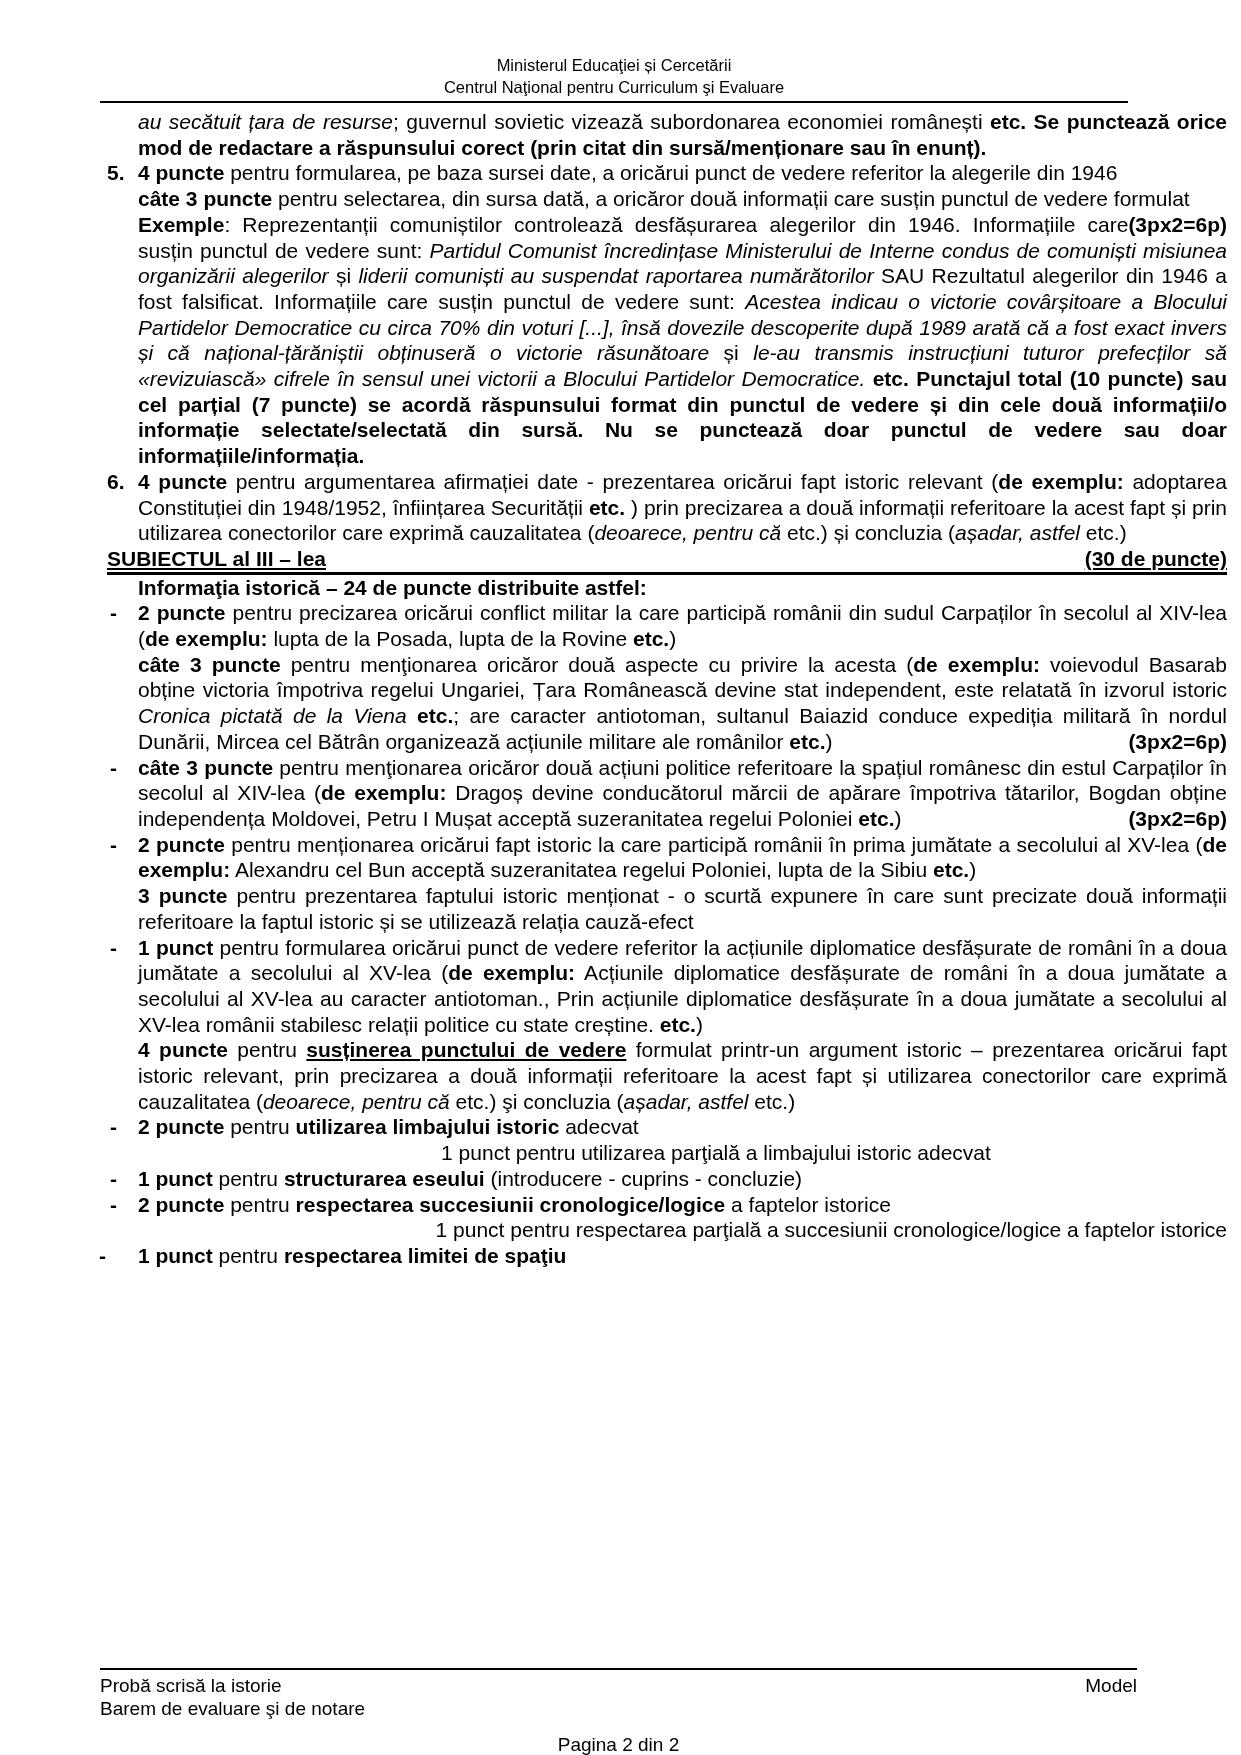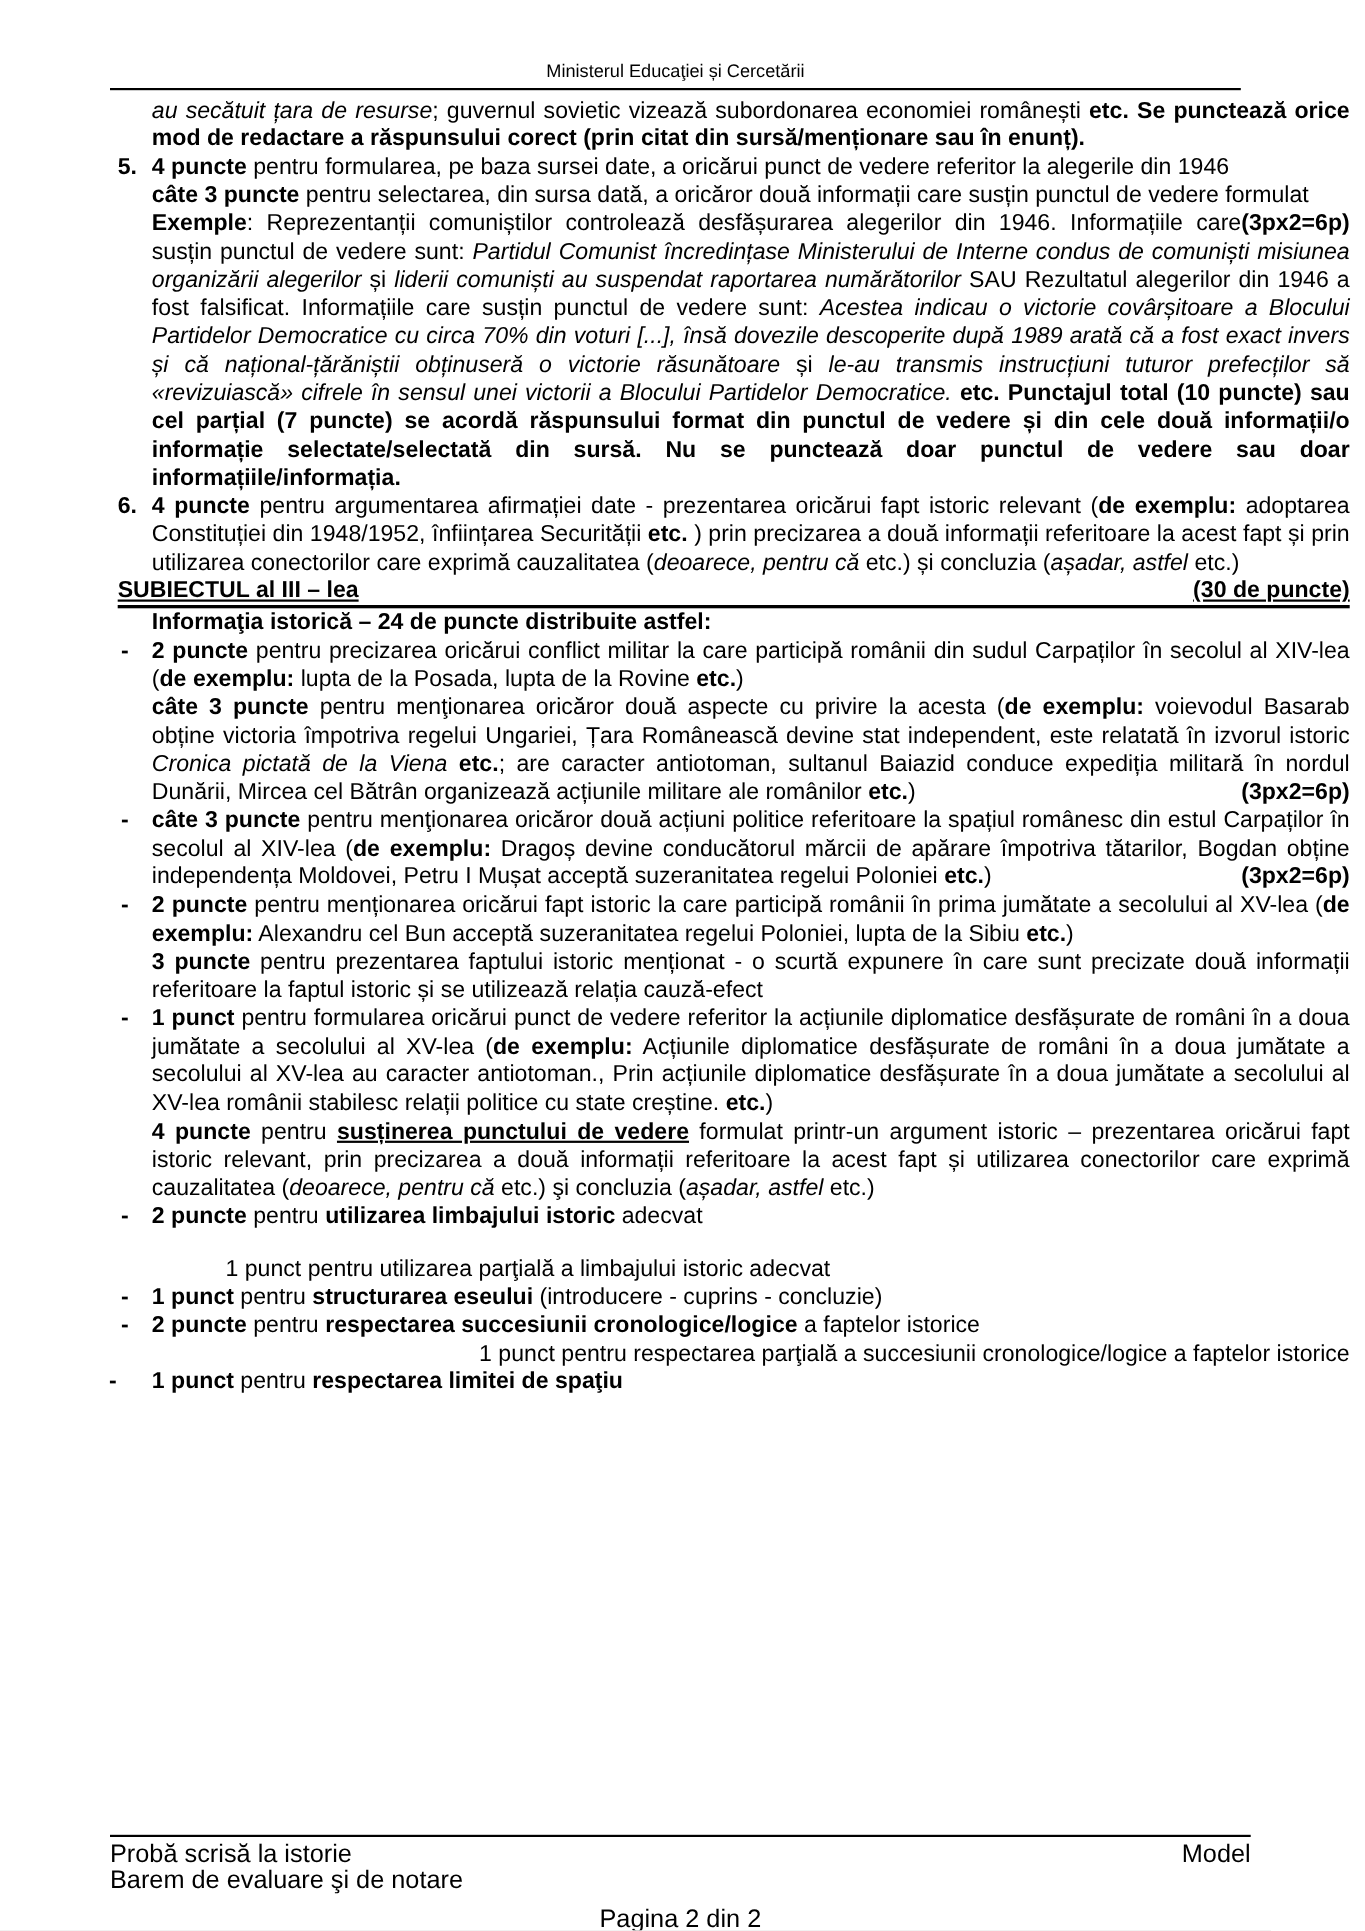--- a/index.html
+++ b/index.html
@@ -50,33 +50,34 @@
     gap:36px;
   }
   .subject span{text-decoration:underline;}
   .footer{
     position:absolute;
     left:100px;
     right:104px;
     top:1668px;
     border-top:2px solid #000;
     padding-top:4px;
-    font-size:23px;
+    font-size:19px;
     line-height:23px;
   }
   .footer-row{display:flex;justify-content:space-between;}
   .footer-page{text-align:center;margin-top:13px;}
 </style>
 </head>
 <body>
 
 <div class="page">
 
   <div class="header">
     <div>Ministerul Educaţiei și Cercetării</div>
+    <div>Centrul Naţional pentru Curriculum şi Evaluare</div>
   </div>
 
   <div class="content">
       <div class="para" style="margin-left: 31px;"><span class="r-i">au secătuit țara de resurse</span><span>; guvernul sovietic vizează subordonarea economiei românești </span><span class="r-b">etc. Se punctează orice mod de redactare a răspunsului corect (prin citat din sursă/menționare sau în enunț).</span></div>
       <div class="para" style="margin-left: 31px;"><span class="marker" style="left: -31px;">5.</span><span class="r-b">4 puncte</span><span> pentru formularea, pe baza sursei date, a oricărui punct de vedere referitor la alegerile din 1946</span></div>
       <div class="para" style="margin-left: 31px;"><span class="r-b">câte 3 puncte</span><span> pentru selectarea, din sursa dată, a oricăror două informații care susțin punctul de vedere formulat</span><span class="score">(3px2=6p)</span></div>
       <div class="para" style="margin-left: 31px;"><span class="r-b">Exemple</span><span>: Reprezentanții comuniștilor controlează desfășurarea alegerilor din 1946. Informațiile care susțin punctul de vedere sunt: </span><span class="r-i">Partidul Comunist încredințase Ministerului de Interne condus de comuniști misiunea organizării alegerilor</span><span> și </span><span class="r-i">liderii comuniști au suspendat raportarea numărătorilor</span><span> SAU Rezultatul alegerilor din 1946 a fost falsificat. Informațiile care susțin punctul de vedere sunt: </span><span class="r-i">Acestea indicau o victorie covârșitoare a Blocului Partidelor Democratice cu circa 70% din voturi [...], însă dovezile descoperite după 1989 arată că a fost exact invers și că național-țărăniștii obținuseră o victorie răsunătoare</span><span> și </span><span class="r-i">le-au transmis instrucțiuni tuturor prefecților să «revizuiască» cifrele în sensul unei victorii a Blocului Partidelor Democratice.</span><span> </span><span class="r-b">etc. Punctajul total (10 puncte) sau cel parțial (7 puncte) se acordă răspunsului format din punctul de vedere și din cele două informații/o informație selectate/selectată din sursă. Nu se punctează doar punctul de vedere sau doar informațiile/informația.</span></div>
       <div class="para" style="margin-left: 31px;"><span class="marker" style="left: -31px;">6.</span><span class="r-b">4 puncte</span><span> pentru argumentarea afirmației date - prezentarea oricărui fapt istoric relevant (</span><span class="r-b">de exemplu:</span><span> adoptarea Constituției din 1948/1952, înființarea Securității </span><span class="r-b">etc.</span><span> ) prin precizarea a două informații referitoare la acest fapt și prin utilizarea conectorilor care exprimă cauzalitatea (</span><span class="r-i">deoarece, pentru că</span><span> etc.) și concluzia (</span><span class="r-i">așadar, astfel</span><span> etc.)</span></div>
       <div class="subject">
         <span>SUBIECTUL al III – lea</span>
@@ -84,21 +85,21 @@
       </div>
       <div class="para" style="margin-left: 31px;"><span class="r-b">Informaţia istorică – 24 de puncte distribuite astfel:</span></div>
       <div class="para" style="margin-left: 31px;"><span class="marker" style="left: -28px;">-</span><span class="r-b">2 puncte</span><span> pentru precizarea oricărui conflict militar la care participă românii din sudul Carpaților în secolul al XIV-lea (</span><span class="r-b">de exemplu:</span><span> lupta de la Posada, lupta de la Rovine </span><span class="r-b">etc.</span><span>)</span></div>
       <div class="para" style="margin-left: 31px;"><span class="r-b">câte 3 puncte</span><span> pentru menţionarea oricăror două aspecte cu privire la acesta (</span><span class="r-b">de exemplu:</span><span> voievodul Basarab obține victoria împotriva regelui Ungariei, Țara Românească devine stat independent, este relatată în izvorul istoric </span><span class="r-i">Cronica pictată de la Viena</span><span class="r-b"> etc.</span><span>; are caracter antiotoman, sultanul Baiazid conduce expediția militară în nordul Dunării, Mircea cel Bătrân organizează acțiunile militare ale românilor </span><span class="r-b">etc.</span><span>)</span><span class="score">(3px2=6p)</span></div>
       <div class="para" style="margin-left: 31px;"><span class="marker" style="left: -28px;">-</span><span class="r-b">câte 3 puncte</span><span> pentru menţionarea oricăror două acțiuni politice referitoare la spațiul românesc din estul Carpaților în secolul al XIV-lea (</span><span class="r-b">de exemplu:</span><span> Dragoș devine conducătorul mărcii de apărare împotriva tătarilor, Bogdan obține independența Moldovei, Petru I Mușat acceptă suzeranitatea regelui Poloniei </span><span class="r-b">etc.</span><span>)</span><span class="score">(3px2=6p)</span></div>
       <div class="para" style="margin-left: 31px;"><span class="marker" style="left: -28px;">-</span><span class="r-b">2 puncte</span><span> pentru menționarea oricărui fapt istoric la care participă românii în prima jumătate a secolului al XV-lea (</span><span class="r-b">de exemplu:</span><span> Alexandru cel Bun acceptă suzeranitatea regelui Poloniei, lupta de la Sibiu </span><span class="r-b">etc.</span><span>)</span></div>
       <div class="para" style="margin-left: 31px;"><span class="r-b">3 puncte</span><span> pentru prezentarea faptului istoric menționat - o scurtă expunere în care sunt precizate două informații referitoare la faptul istoric și se utilizează relația cauză-efect</span></div>
       <div class="para" style="margin-left: 31px;"><span class="marker" style="left: -28px;">-</span><span class="r-b">1 punct</span><span> pentru formularea oricărui punct de vedere referitor la acțiunile diplomatice desfășurate de români în a doua jumătate a secolului al XV-lea (</span><span class="r-b">de exemplu:</span><span> Acțiunile diplomatice desfășurate de români în a doua jumătate a secolului al XV-lea au caracter antiotoman., Prin acțiunile diplomatice desfășurate în a doua jumătate a secolului al XV-lea românii stabilesc relații politice cu state creștine. </span><span class="r-b">etc.</span><span>)</span></div>
       <div class="para" style="margin-left: 31px;"><span class="r-b">4 puncte</span><span> pentru </span><span class="r-bu">susținerea punctului de vedere</span><span> formulat printr-un argument istoric – prezentarea oricărui fapt istoric relevant, prin precizarea a două informații referitoare la acest fapt și utilizarea conectorilor care exprimă cauzalitatea (</span><span class="r-i">deoarece, pentru că</span><span> etc.) şi concluzia (</span><span class="r-i">așadar, astfel</span><span> etc.)</span></div>
       <div class="para" style="margin-left: 31px;"><span class="marker" style="left: -28px;">-</span><span class="r-b">2 puncte</span><span> pentru </span><span class="r-b">utilizarea limbajului istoric</span><span> adecvat</span></div>
-      <div class="para" style="margin-left: 98px; text-align: left; margin-top: 22px;"><span>1 punct pentru utilizarea parţială a limbajului istoric adecvat</span></div>
+      <div class="para" style="margin-left: 98px; text-align: center;"><span>1 punct pentru utilizarea parţială a limbajului istoric adecvat</span></div>
       <div class="para" style="margin-left: 31px;"><span class="marker" style="left: -28px;">-</span><span class="r-b">1 punct</span><span> pentru </span><span class="r-b">structurarea eseului</span><span> (introducere - cuprins - concluzie)</span></div>
       <div class="para" style="margin-left: 31px;"><span class="marker" style="left: -28px;">-</span><span class="r-b">2 puncte</span><span> pentru </span><span class="r-b">respectarea succesiunii cronologice/logice</span><span> a faptelor istorice</span></div>
       <div class="para" style="margin-left: 93px; text-align: right;"><span>1 punct pentru respectarea parţială a succesiunii cronologice/logice a faptelor istorice</span></div>
       <div class="para" style="margin-left: 31px;"><span class="marker" style="left: -39px;">-</span><span class="r-b">1 punct</span><span> pentru </span><span class="r-b">respectarea limitei de spaţiu</span></div>
     </div>
 
   <div class="footer">
     <div class="footer-row">
       <span>Probă scrisă la istorie</span>
       <span>Model</span>

